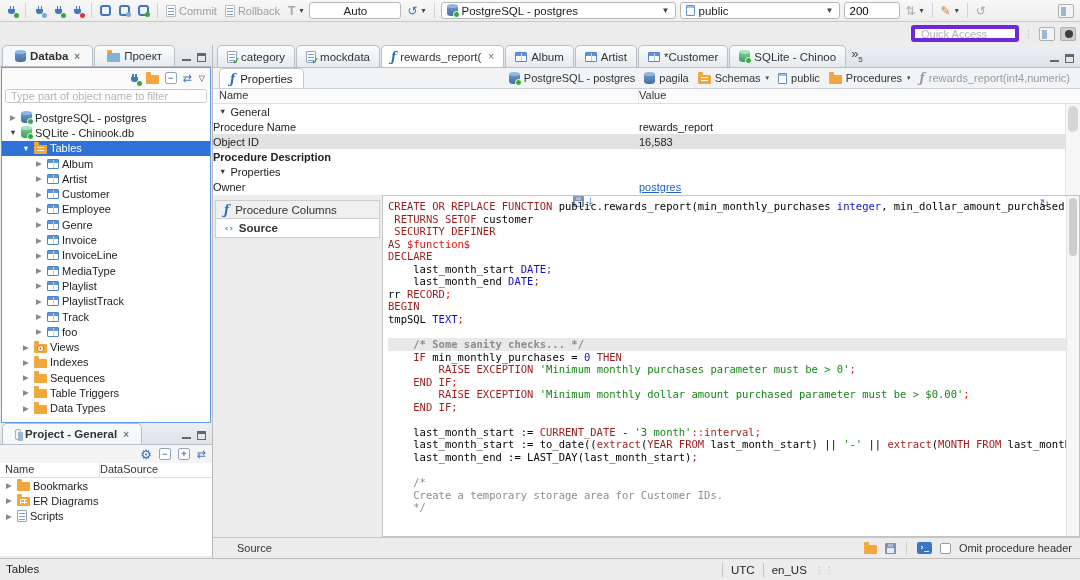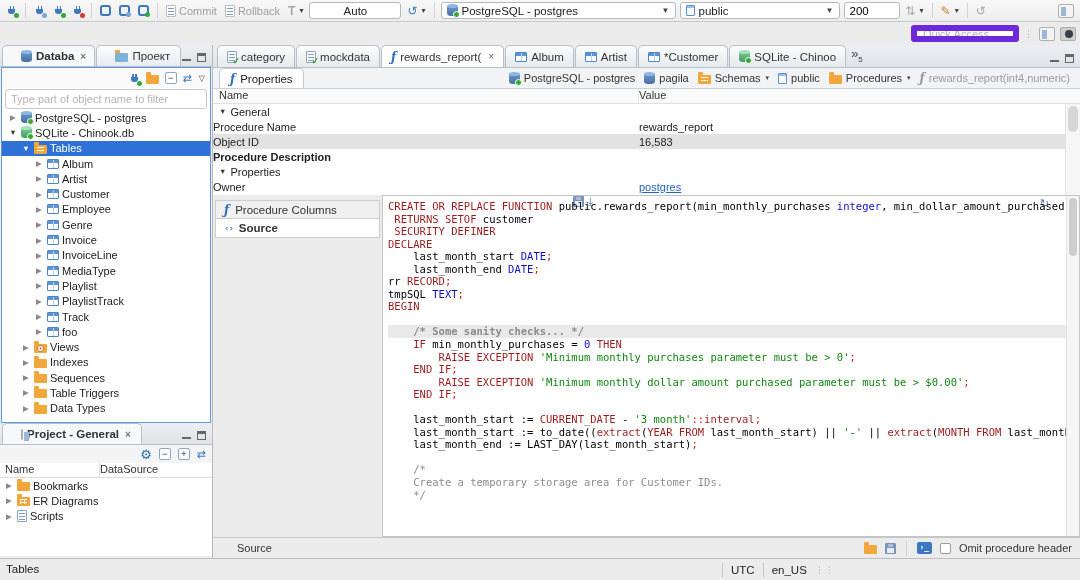--- a/index.html
+++ b/index.html
@@ -45,36 +45,36 @@
   
   .toolbar { position:absolute; top:0; left:0; right:0; height:22px; background:linear-gradient(#f8f8f8,#ededed); border-bottom:1px solid #c9c9c9; display:flex; align-items:center; padding:0 4px; gap:4px; }
   .sep { width:1px; height:15px; background:#d2d2d2; margin:0 2px; flex:none; }
   .tbtn { display:flex; align-items:center; gap:3px; padding:0 2px; height:18px; flex:none; }
   .tbtn .tlab { color:#9f9f9f; font-size:11px; }
   .dd { font-size:8px; color:#444; margin-left:1px; }
   .combo { background:#fff; border:1px solid #b8b8b8; border-radius:3px; height:17px; display:flex; align-items:center; padding:0 5px; gap:4px; font-size:11.5px; flex:none; }
   .combo .dd { margin-left:auto; }
   .tb-input { width:56px; height:17px; border:1px solid #b8b8b8; border-radius:3px; background:#fff; font:11.5px "Liberation Sans",sans-serif; padding:0 5px; }
   .row2 { position:absolute; top:23px; right:4px; height:21px; display:flex; align-items:center; gap:5px; }
-  .qa-input { width:108px; height:17px; border:6px solid #6d28d9; border-radius:3px; background:#fdfdfd; font:11px "Liberation Sans",sans-serif; padding:0 6px; color:#444; }
+  .qa-input { width:108px; height:17px; border:4px solid #6d28d9; border-radius:3px; background:#fdfdfd; font:11px "Liberation Sans",sans-serif; padding:0 6px; color:#444; }
   .qa-input::placeholder { color:#b2b2b2; }
   .persp { width:16px; height:14px; border:1px solid #b0b0b0; border-radius:2px; background:#f4f4f4; position:relative; }
   .persp.on { background:#cfcfcf; } .persp.on::after { content:""; position:absolute; right:2px; top:2px; width:8px; height:8px; border-radius:50%; background:#3a3f46; }
   .persp.off::after { content:""; position:absolute; left:2px; top:2px; width:5px; height:9px; background:#9db8d6; }
 
   
   .sidebar { position:absolute; left:0; top:45px; width:213px; bottom:22px; background:#ececec; border-right:1px solid #b9b9b9; }
   .ptabs { height:22px; display:flex; align-items:flex-end; background:linear-gradient(#eceff2,#dfe3e7); border-bottom:1px solid #b9bfc7; padding-left:2px; }
-  .ptab { display:flex; align-items:center; gap:4px; height:21px; padding:0 18px; font-size:11.5px; color:#333; border:1px solid #b9bfc7; border-bottom:none; border-radius:5px 5px 0 0; background:linear-gradient(#fbfcfd,#e8ecf0); margin-right:1px; max-width:105px; white-space:nowrap; overflow:hidden; }
+  .ptab { display:flex; align-items:center; gap:4px; height:21px; padding:0 12px; font-size:11.5px; color:#333; border:1px solid #b9bfc7; border-bottom:none; border-radius:5px 5px 0 0; background:linear-gradient(#fbfcfd,#e8ecf0); margin-right:1px; max-width:105px; white-space:nowrap; overflow:hidden; }
   .ptab.active { background:#f7f8f9; font-weight:bold; }
   .ptab .x { color:#777; font-size:10px; margin-left:2px; }
   .winbtns { margin-left:auto; display:flex; gap:6px; align-items:center; padding:0 6px 4px 0; }
   .navbox { position:absolute; left:1px; right:1px; top:22px; height:356px; border:1px solid #5f9ae0; background:#fff; }
   .navtb { height:20px; display:flex; align-items:center; justify-content:flex-end; gap:6px; padding:0 5px; background:#fafafa; }
-  .filter { display:block; width:calc(100% - 6px); margin:1px 3px 2px; height:20px; border:1px solid #c9c9c9; border-radius:3px; font:11px "Liberation Sans",sans-serif; padding:0 5px; color:#444; }
+  .filter { display:block; width:calc(100% - 6px); margin:1px 3px 2px; height:14px; border:1px solid #c9c9c9; border-radius:3px; font:11px "Liberation Sans",sans-serif; padding:0 5px; color:#444; }
   .filter::placeholder { color:#b4b4b4; }
   .tree { position:absolute; top:42px; bottom:0; left:0; right:0; overflow:hidden; background:#fff; }
   .trow { display:flex; align-items:center; gap:3px; height:15.3px; font-size:11px; white-space:nowrap; cursor:default; }
   .trow .arr { width:10px; flex:none; text-align:center; font-size:7.5px; color:#8a8a8a; }
   .trow .arr.d { color:#3c3c3c; }
   .trow.sel { background:#2f72d7; color:#fff; }
   .trow.sel .arr, .trow.sel .arr.d { color:#fff; }
   .projpanel { position:absolute; left:0; right:0; top:378px; bottom:0; background:#ececec; }
   .projtb { height:18px; display:flex; align-items:center; justify-content:flex-end; gap:7px; padding:0 6px; background:#f4f4f4; }
   .projcols { height:15px; display:flex; font-size:11px; color:#333; background:#fff; border-bottom:1px solid #dcdcdc; }
@@ -533,26 +533,27 @@
     <div class="source">
       <div class="floaticons">
         <span class="ic isave"></span>
         <span class="gl blue" style="font-size:11px">⤓</span>
       </div>
       <span class="srcrefresh">↻</span>
       <div class="code" id="code">
           <div class="cline"><span class="c-k">CREATE OR REPLACE FUNCTION</span><span class="c-p"> public.rewards_report(min_monthly_purchases </span><span class="c-t">integer</span><span class="c-p">, min_dollar_amount_purchased </span><span class="c-t">numeric</span></div>
           <div class="cline"><span class="c-p"> </span><span class="c-k">RETURNS SETOF</span><span class="c-p"> customer</span></div>
           <div class="cline"><span class="c-p"> </span><span class="c-k">SECURITY DEFINER</span></div>
+          <div class="cline"><span class="c-k">AS</span><span class="c-r"> $function$</span></div>
           <div class="cline"><span class="c-k">DECLARE</span></div>
           <div class="cline"><span class="c-p">    last_month_start </span><span class="c-t">DATE</span><span class="c-r">;</span></div>
           <div class="cline"><span class="c-p">    last_month_end </span><span class="c-t">DATE</span><span class="c-r">;</span></div>
           <div class="cline"><span class="c-p">rr </span><span class="c-k">RECORD</span><span class="c-r">;</span></div>
+          <div class="cline"><span class="c-k">BEGIN</span></div>
           <div class="cline"><span class="c-p">tmpSQL </span><span class="c-t">TEXT</span><span class="c-r">;</span></div>
-          <div class="cline"><span class="c-k">BEGIN</span></div>
           <div class="cline"></div>
           <div class="cline hl"><span class="c-p">    </span><span class="c-c">/* Some sanity checks... */</span></div>
           <div class="cline"><span class="c-p">    </span><span class="c-k">IF</span><span class="c-p"> min_monthly_purchases = </span><span class="c-n">0</span><span class="c-p"> </span><span class="c-k">THEN</span></div>
           <div class="cline"><span class="c-p">        </span><span class="c-k">RAISE EXCEPTION</span><span class="c-p"> </span><span class="c-s">'Minimum monthly purchases parameter must be &gt; 0'</span><span class="c-r">;</span></div>
           <div class="cline"><span class="c-p">    </span><span class="c-k">END IF</span><span class="c-r">;</span></div>
           <div class="cline"><span class="c-p">        </span><span class="c-k">RAISE EXCEPTION</span><span class="c-p"> </span><span class="c-s">'Minimum monthly dollar amount purchased parameter must be &gt; $0.00'</span><span class="c-r">;</span></div>
           <div class="cline"><span class="c-p">    </span><span class="c-k">END IF</span><span class="c-r">;</span></div>
           <div class="cline"></div>
           <div class="cline"><span class="c-p">    last_month_start := </span><span class="c-k">CURRENT_DATE</span><span class="c-p"> - </span><span class="c-s">'3 month'</span><span class="c-r">::</span><span class="c-k">interval</span><span class="c-r">;</span></div>
           <div class="cline"><span class="c-p">    last_month_start := to_date((</span><span class="c-k">extract</span><span class="c-p">(</span><span class="c-k">YEAR FROM</span><span class="c-p"> last_month_start) || </span><span class="c-s">'-'</span><span class="c-p"> || </span><span class="c-k">extract</span><span class="c-p">(</span><span class="c-k">MONTH FROM</span><span class="c-p"> last_month_start) || </span></div>

